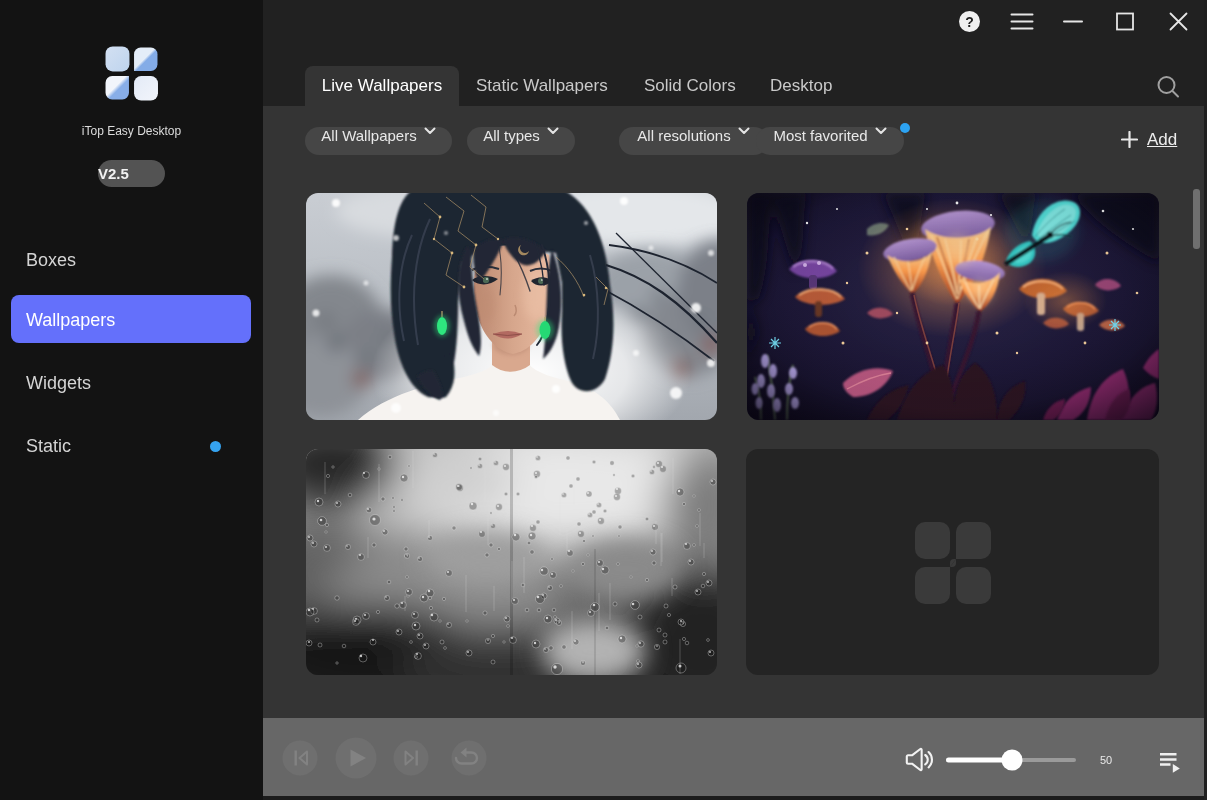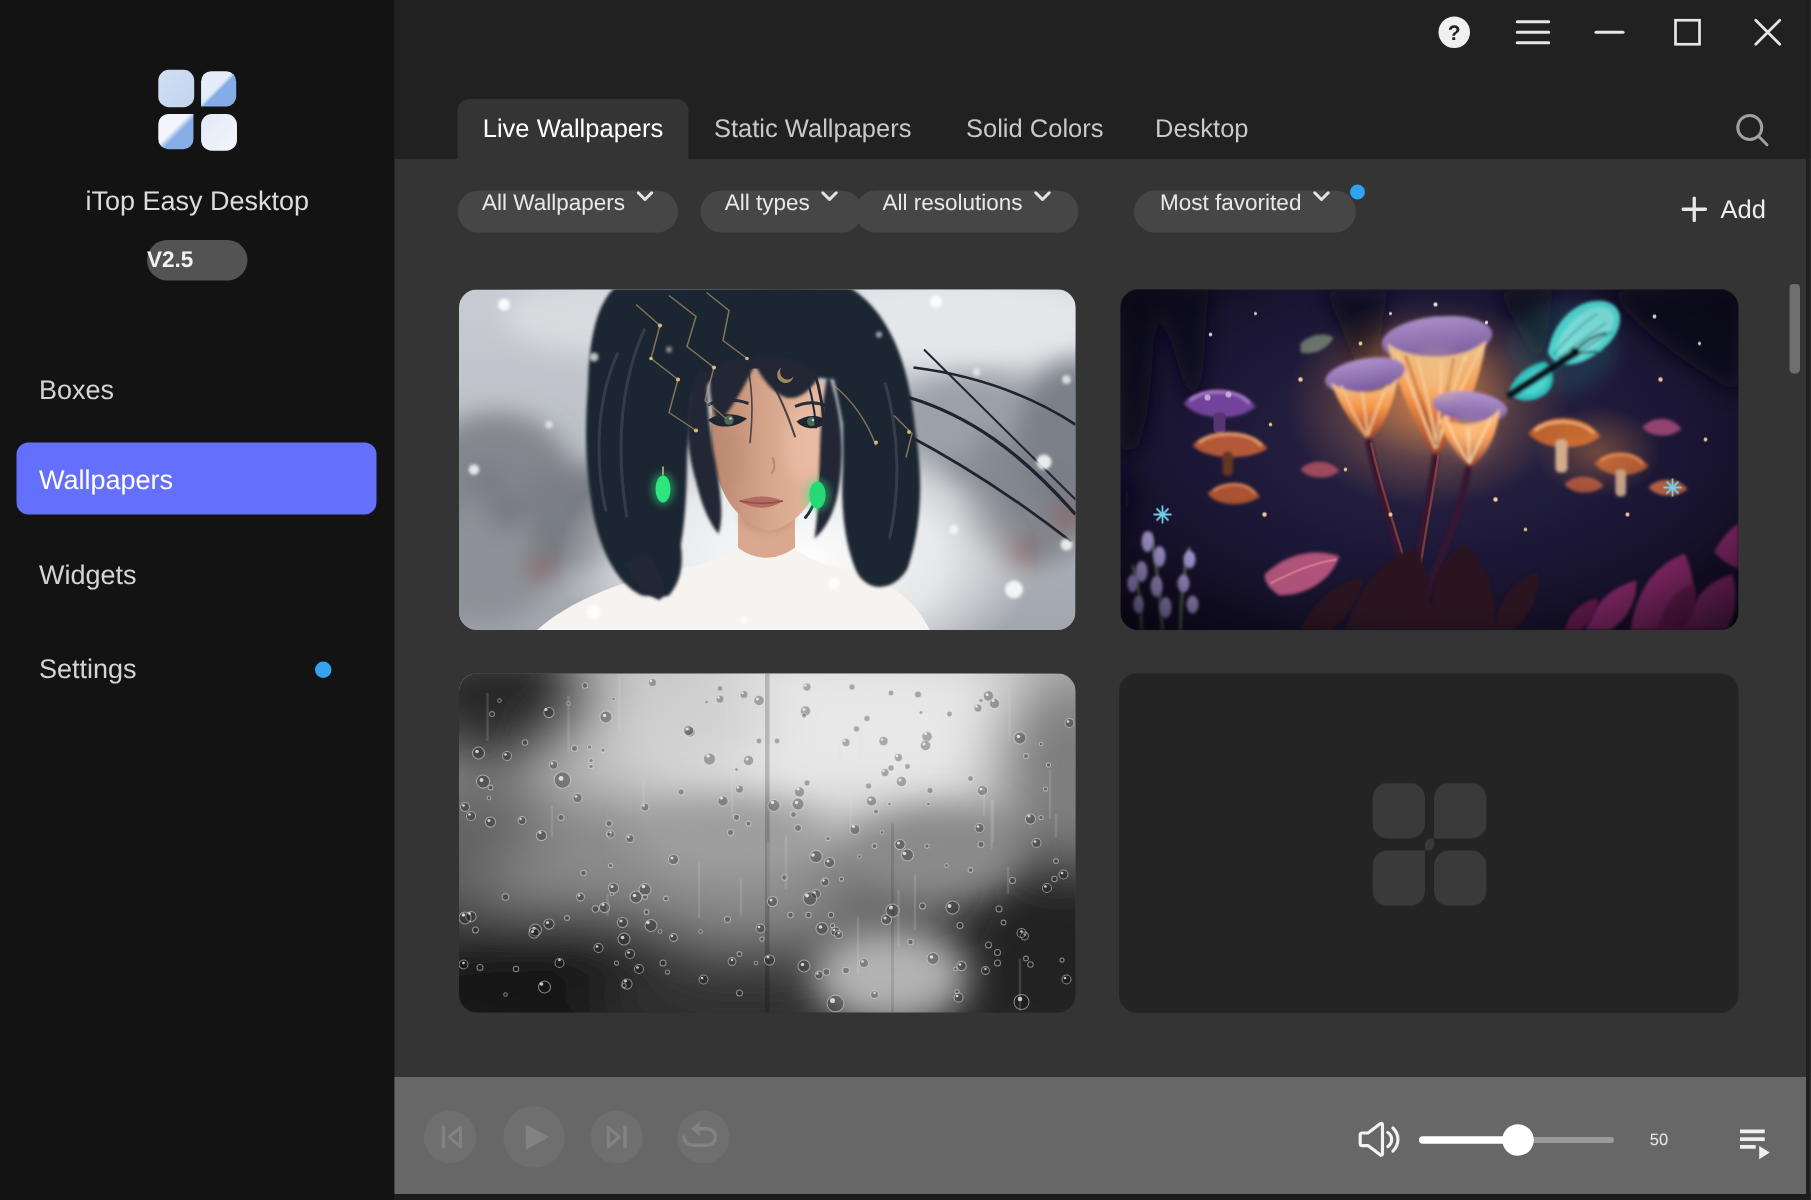--- a/index.html
+++ b/index.html
@@ -1,21 +1,21 @@
 <!DOCTYPE html>
 <html><head><meta charset="utf-8">
 <style>
 html,body{margin:0;padding:0}
 body{width:1207px;height:800px;overflow:hidden;background:#343434;font-family:"Liberation Sans",sans-serif;position:relative}
 .abs{position:absolute}
 #sidebar{left:0;top:0;width:263px;height:800px;background:#131313}
 #topbar{left:263px;top:0;width:944px;height:106px;background:#212121}
 #tabactive{left:305px;top:66px;width:154px;height:40px;background:#343434;border-radius:8px 8px 0 0;color:#fff;font-weight:normal;font-size:17px;line-height:40px;text-align:center}
 .tab{top:66px;height:40px;color:#c9c9c9;font-size:17px;line-height:40px}
-#apptitle{left:0px;top:124px;width:263px;text-align:center;color:#dcdcdc;font-size:18px}
+#apptitle{left:0px;top:124px;width:263px;text-align:center;color:#dcdcdc;font-size:12px}
 #badge{left:98px;top:160px;width:67px;height:27px;background:#535353;border-radius:14px;color:#f2f2f2;font-size:15px;font-weight:bold;line-height:27px;text-align:left}
 .menu{left:26px;height:24px;color:#d4d4d4;font-size:18px;line-height:24px}
 #selpill{left:11px;top:295px;width:240px;height:48px;background:#6470fb;border-radius:8px}
 #widgetdot{left:210px;top:441px;width:11px;height:11px;border-radius:50%;background:#35a3f0}
 .pill{top:127px;height:28px;background:#464646;border-radius:14px;color:#e8e8e8;font-size:15px;display:flex;align-items:flex-start;justify-content:center;gap:7px}
 #favdot{left:900px;top:123px;width:10px;height:10px;border-radius:50%;background:#2da3f2}
 #addwrap{left:1121px;top:126px;width:70px;height:28px;color:#ededed;font-size:17px;line-height:28px}
 .card{border-radius:12px;overflow:hidden}
 #card4{left:746px;top:449px;width:413px;height:226px;background:#242424}
 #sbthumb{left:1193px;top:189px;width:7px;height:60px;background:#6f6f6f;border-radius:3px}
@@ -53,21 +53,21 @@
  <rect x="28.5" y="29.5" width="23.5" height="24" rx="7" fill="url(#lgD)"></rect>
 </svg>
 
 <div class="abs" id="apptitle">iTop Easy Desktop</div>
 <div class="abs" id="badge">V2.5</div>
 
 <div class="abs menu" style="top:248px">Boxes</div>
 <div class="abs" id="selpill"></div>
 <div class="abs menu" style="top:308px;color:#fff">Wallpapers</div>
 <div class="abs menu" style="top:371px">Widgets</div>
-<div class="abs menu" style="top:434px">Settings</div>
+<div class="abs menu" style="top:434px">Static</div>
 <div class="abs" id="widgetdot"></div>
 
 <div class="abs" id="tabactive">Live Wallpapers</div>
 <div class="abs tab" style="left:476px">Static Wallpapers</div>
 <div class="abs tab" style="left:644px">Solid Colors</div>
 <div class="abs tab" style="left:770px">Desktop</div>
 
 <svg class="abs" style="left:948px;top:0" width="250px" height="44" viewBox="0 0 250 44">
  <circle cx="21.5" cy="21.5" r="10.5" fill="#f0f0f0"></circle>
  <text x="21.5" y="26.5" font-family="Liberation Sans" font-size="14" font-weight="bold" fill="#222" text-anchor="middle">?</text>
@@ -85,30 +85,30 @@
  <circle cx="10.5" cy="11" r="8" fill="none" stroke="#a0a0a0" stroke-width="2"></circle>
  <path d="M16.5 17l5.5 5.5" stroke="#a0a0a0" stroke-width="2" stroke-linecap="round"></path>
 </svg>
 
 <div class="abs pill" style="left:305px;width:147px">All Wallpapers<svg width="12" height="8" viewBox="0 0 12 8">
       <path d="M1.5 1.5l4.5 4.5 4.5-4.5" fill="none" stroke="#e4e4e4" stroke-width="2" stroke-linecap="round" stroke-linejoin="round"></path>
     </svg></div>
 <div class="abs pill" style="left:467px;width:108px">All types<svg width="12" height="8" viewBox="0 0 12 8">
       <path d="M1.5 1.5l4.5 4.5 4.5-4.5" fill="none" stroke="#e4e4e4" stroke-width="2" stroke-linecap="round" stroke-linejoin="round"></path>
     </svg></div>
-<div class="abs pill" style="left:570px;width:149px">All resolutions<svg width="12" height="8" viewBox="0 0 12 8">
+<div class="abs pill" style="left:619px;width:149px">All resolutions<svg width="12" height="8" viewBox="0 0 12 8">
       <path d="M1.5 1.5l4.5 4.5 4.5-4.5" fill="none" stroke="#e4e4e4" stroke-width="2" stroke-linecap="round" stroke-linejoin="round"></path>
     </svg></div>
 <div class="abs pill" style="left:756px;width:148px">Most favorited<svg width="12" height="8" viewBox="0 0 12 8">
       <path d="M1.5 1.5l4.5 4.5 4.5-4.5" fill="none" stroke="#e4e4e4" stroke-width="2" stroke-linecap="round" stroke-linejoin="round"></path>
     </svg></div>
 <div class="abs" id="favdot"></div>
 <div class="abs" id="addwrap"><svg width="17" height="17" viewBox="0 0 17 17" style="vertical-align:-3px">
       <path d="M8.5 1v15M1 8.5h15" stroke="#e8e8e8" stroke-width="2.2" stroke-linecap="round"></path>
-    </svg><span style="margin-left:9px;">Add</span></div>
+    </svg><span style="margin-left:9px;text-decoration:underline">Add</span></div>
 
 <svg class="abs card" style="left:306px;top:193px" width="411" height="227" viewBox="0 0 411 227">
  <defs>
   <linearGradient id="g1bg" x1="0" y1="0" x2="0" y2="1">
    <stop offset="0" stop-color="#c9cdd3"></stop>
         <stop offset="0.4" stop-color="#bcc1c7"></stop>
         <stop offset="1" stop-color="#a2a7ae"></stop>
   </linearGradient>
   <radialGradient id="g1glow" cx="0.5" cy="0.5" r="0.5">
    <stop offset="0" stop-color="#ffffff"></stop>

